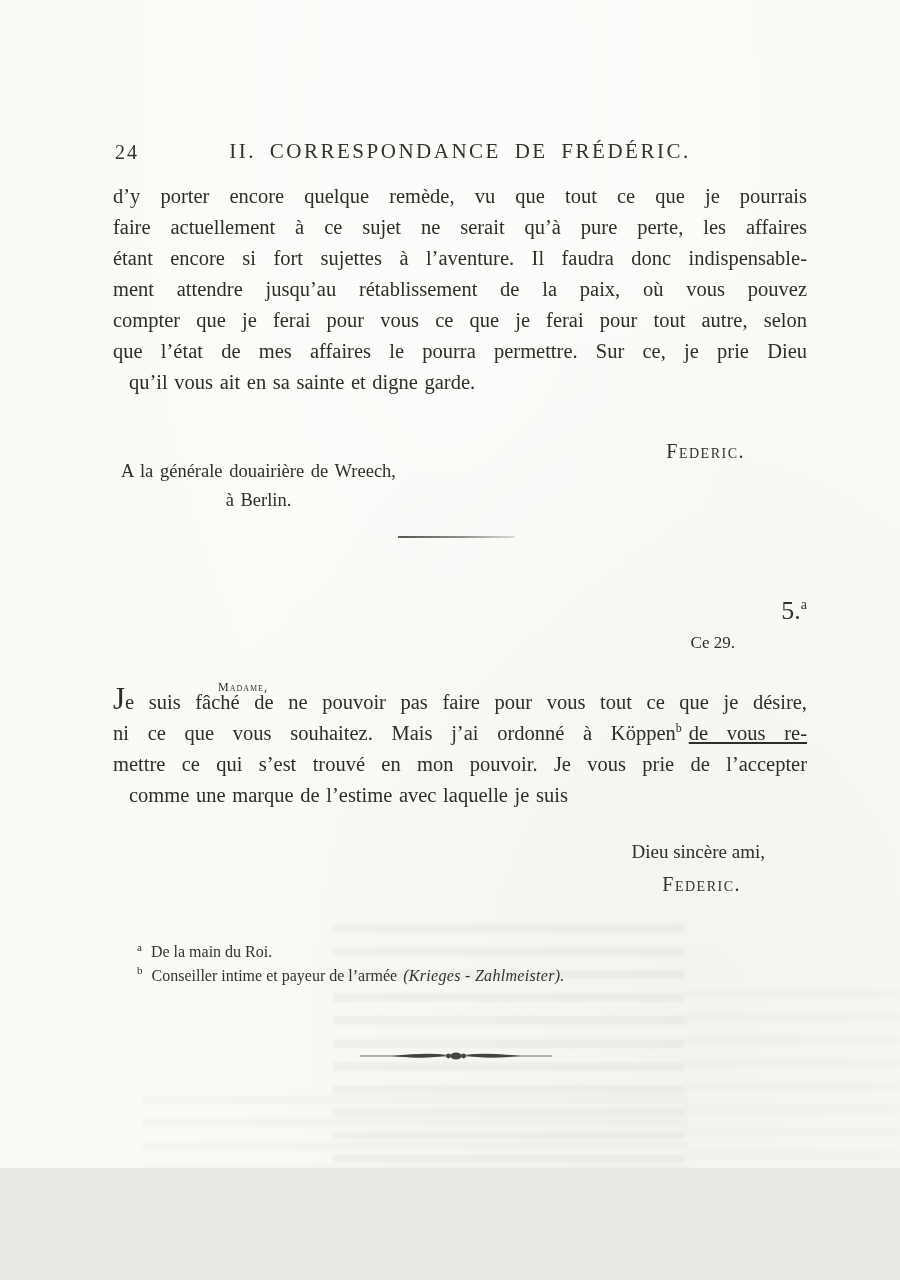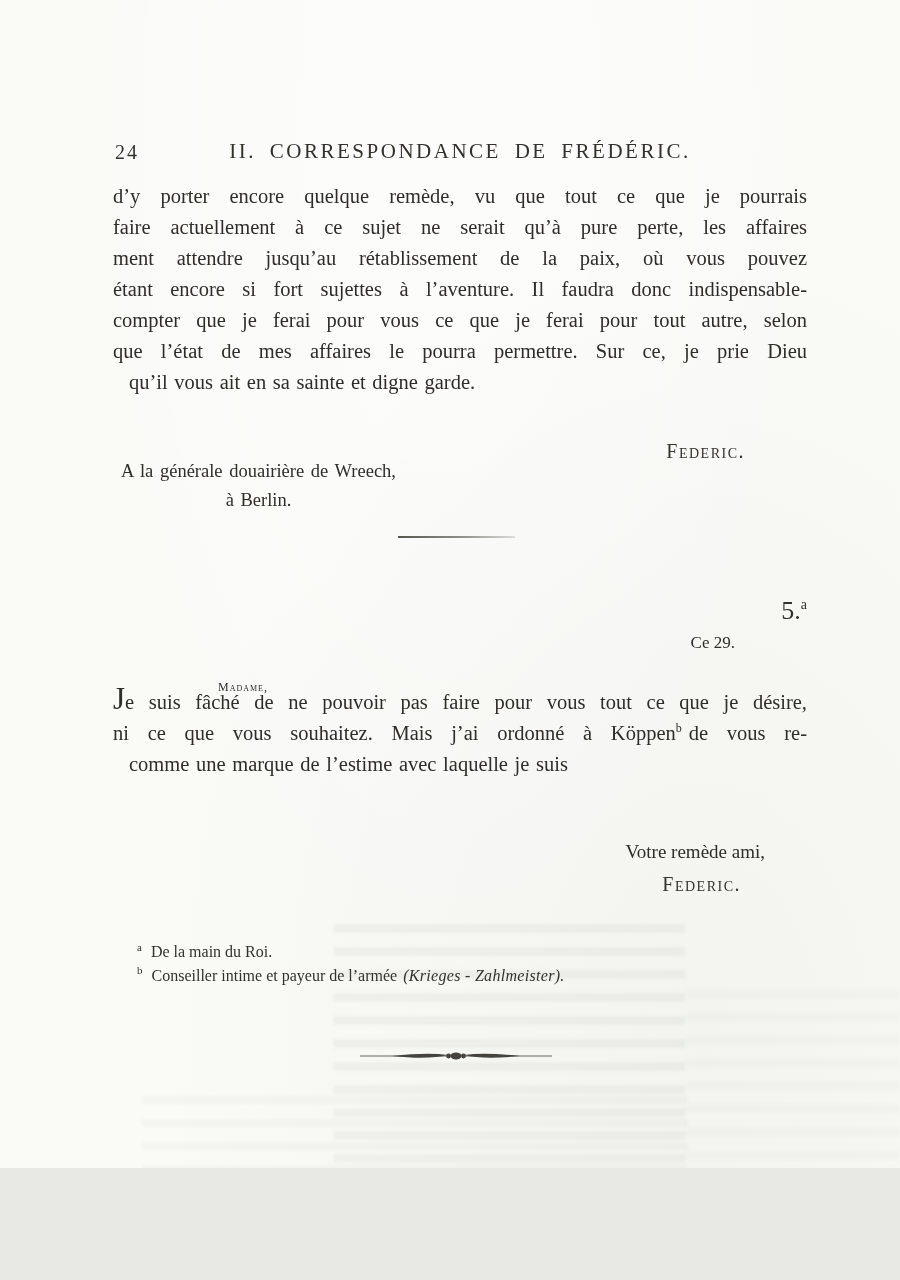--- a/index.html
+++ b/index.html
@@ -51,21 +51,21 @@
 
   .initial {
     font-size: 31px;
     line-height: 0;
   }
   sup.note {
     font-size: 12px;
     vertical-align: super;
     line-height: 0;
   }
-  .after-sup { margin-left: 7px; }
+  .after-sup { margin-left: 7px; text-decoration: underline; }
 
   
   .smallcaps {
     font-variant: small-caps;
     letter-spacing: 1.5px;
   }
   .sig-row {
     position: absolute;
     left: 113px; width: 694px;
     box-sizing: border-box;
@@ -189,22 +189,22 @@
 <div class="page">
 
   <div class="running-head">
     <span class="page-number">24</span>
     <span>II. CORRESPONDANCE DE FRÉDÉRIC.</span>
   </div>
 
   <div class="para para1">
     <div class="jline">d’y porter encore quelque remède, vu que tout ce que je pourrais</div>
     <div class="jline">faire actuellement à ce sujet ne serait qu’à pure perte, les affaires</div>
+    <div class="jline">étant encore si fort sujettes à l’aventure. Il faudra donc indispensable-</div>
     <div class="jline">ment attendre jusqu’au rétablissement de la paix, où vous pouvez</div>
-    <div class="jline">étant encore si fort sujettes à l’aventure. Il faudra donc indispensable-</div>
     <div class="jline">compter que je ferai pour vous ce que je ferai pour tout autre, selon</div>
     <div class="jline">que l’état de mes affaires le pourra permettre. Sur ce, je prie Dieu</div>
     <div class="jline-last">qu’il vous ait en sa sainte et digne garde.</div>
   </div>
 
   <div class="sig-row sig1">
     <span class="smallcaps">Federic.</span>
   </div>
 
   <div class="address">
@@ -216,24 +216,25 @@
 
   <div class="letter-heading"><span>5.</span><sup>a</sup></div>
 
   <div class="letter-date">Ce 29.</div>
 
   <div class="salutation">Madame,</div>
 
   <div class="para para2">
     <div class="jline"><span class="initial">J</span><span>e suis fâché de ne pouvoir pas faire pour vous tout ce que je désire,</span></div>
     <div class="jline"><span>ni ce que vous souhaitez. Mais j’ai ordonné à Köppen</span><sup class="note">b</sup><span class="after-sup">de vous re-</span></div>
+    <div class="jline">mettre ce qui s’est trouvé en mon pouvoir. Je vous prie de l’accepter</div>
     <div class="jline-last">comme une marque de l’estime avec laquelle je suis</div>
   </div>
 
-  <div class="closing-row">Votre remède ami,</div>
+  <div class="closing-row">Dieu sincère ami,</div>
 
   <div class="sig-row sig2">
     <span class="smallcaps">Federic.</span>
   </div>
 
 
   <div class="footnotes">
     <div class="footnote"><sup>a</sup><span>De la main du Roi.</span></div>
     <div class="footnote"><sup>b</sup><span>Conseiller intime et payeur de l’armée</span><span class="italic">(Krieges - Zahlmeister).</span></div>
   </div>

